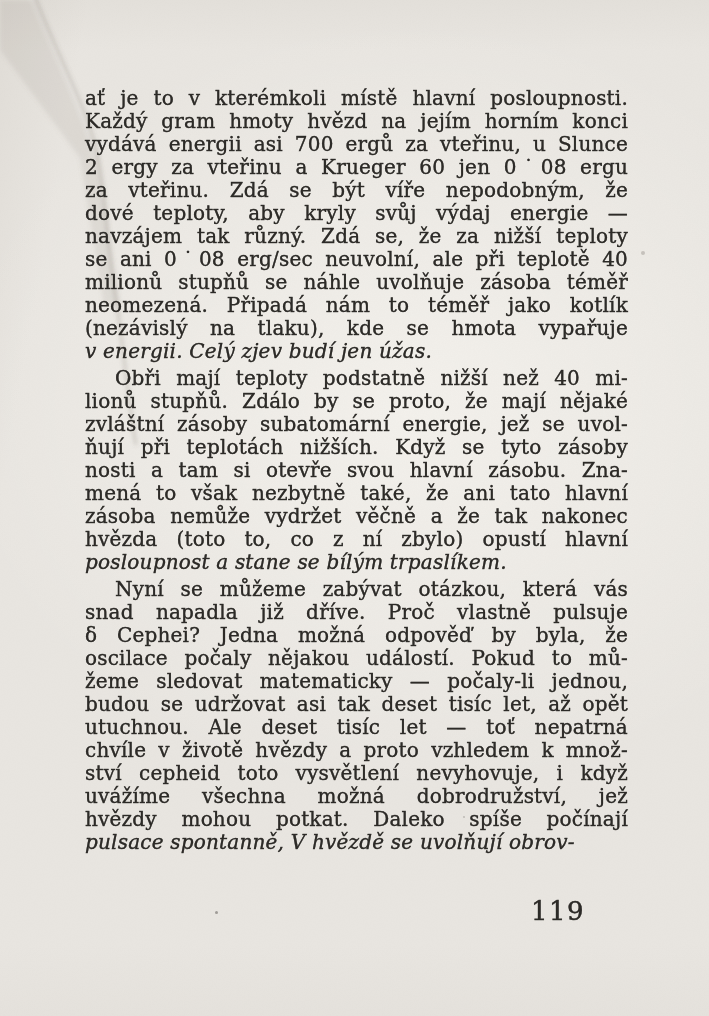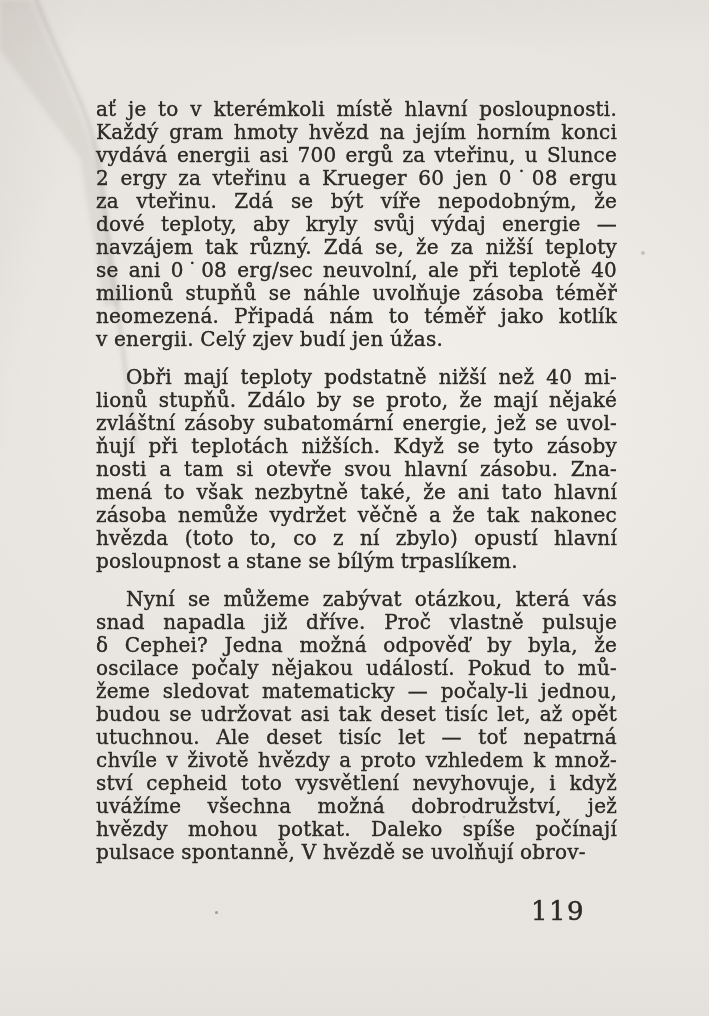--- a/index.html
+++ b/index.html
@@ -42,27 +42,27 @@
     left: 81px;
     top: 83px;
     width: 551px;
     font-size: 20px;
     line-height: 23px;
     letter-spacing: 0.2px;
     color: #2d2b28;
     -webkit-text-stroke: 0.3px rgba(45,43,40,0.85);
     text-shadow: 0 0 0.5px rgba(45,43,40,0.55);
   }
-  .paragraph { margin: 15px; }
+  .paragraph { margin: 4px; }
   .line {
     text-align: justify;
     text-align-last: justify;
     white-space: normal;
   }
-  .line.last { text-align-last: left; }
+  .line.last { text-align-last: left; font-style: italic; }
   .line.indent { text-indent: 30px; }
   .page-number {
     position: absolute;
     top: 896px;
     left: 531px;
     width: 60px;
     font-size: 26px;
     letter-spacing: 1.5px;
     color: #2d2b28;
     -webkit-text-stroke: 0.4px rgba(45,43,40,0.9);
@@ -106,20 +106,21 @@
         <div class="line">ať je to v kterémkoli místě hlavní posloupnosti.</div>
         <div class="line">Každý gram hmoty hvězd na jejím horním konci</div>
         <div class="line">vydává energii asi 700 ergů za vteřinu, u Slunce</div>
         <div class="line">2 ergy za vteřinu a Krueger 60 jen 0˙08 ergu</div>
         <div class="line">za vteřinu. Zdá se být víře nepodobným, že</div>
         <div class="line">dové teploty, aby kryly svůj výdaj energie —</div>
         <div class="line">navzájem tak různý. Zdá se, že za nižší teploty</div>
         <div class="line">se ani 0˙08 erg/sec neuvolní, ale při teplotě 40</div>
         <div class="line">milionů stupňů se náhle uvolňuje zásoba téměř</div>
         <div class="line">neomezená. Připadá nám to téměř jako kotlík</div>
+        <div class="line">(nezávislý na tlaku), kde se hmota vypařuje</div>
         <div class="line last">v energii. Celý zjev budí jen úžas.</div>
       </div>
       <div class="paragraph">
         <div class="line indent">Obři mají teploty podstatně nižší než 40 mi-</div>
         <div class="line">lionů stupňů. Zdálo by se proto, že mají nějaké</div>
         <div class="line">zvláštní zásoby subatomární energie, jež se uvol-</div>
         <div class="line">ňují při teplotách nižších. Když se tyto zásoby</div>
         <div class="line">nosti a tam si otevře svou hlavní zásobu. Zna-</div>
         <div class="line">mená to však nezbytně také, že ani tato hlavní</div>
         <div class="line">zásoba nemůže vydržet věčně a že tak nakonec</div>

